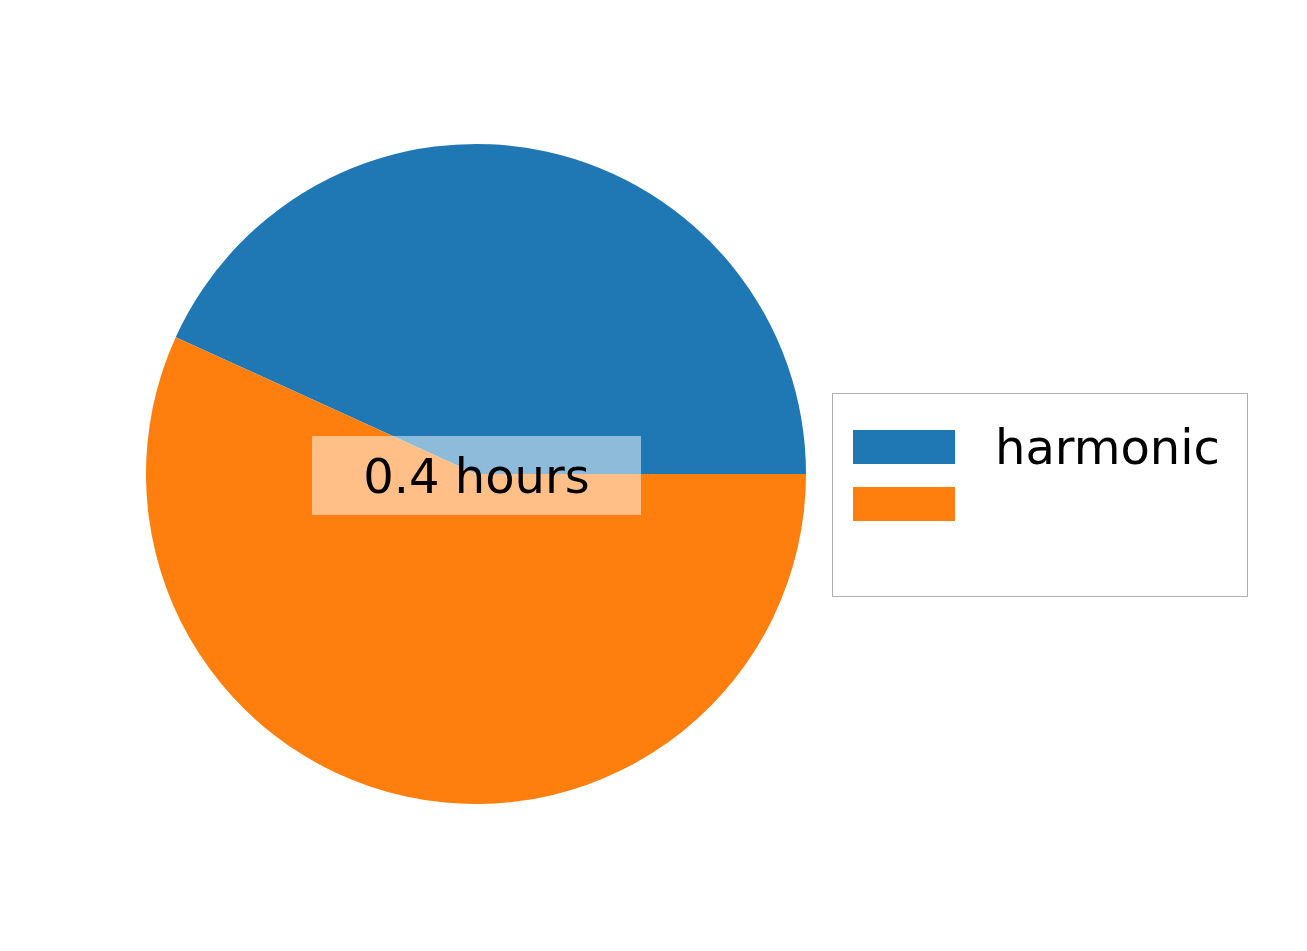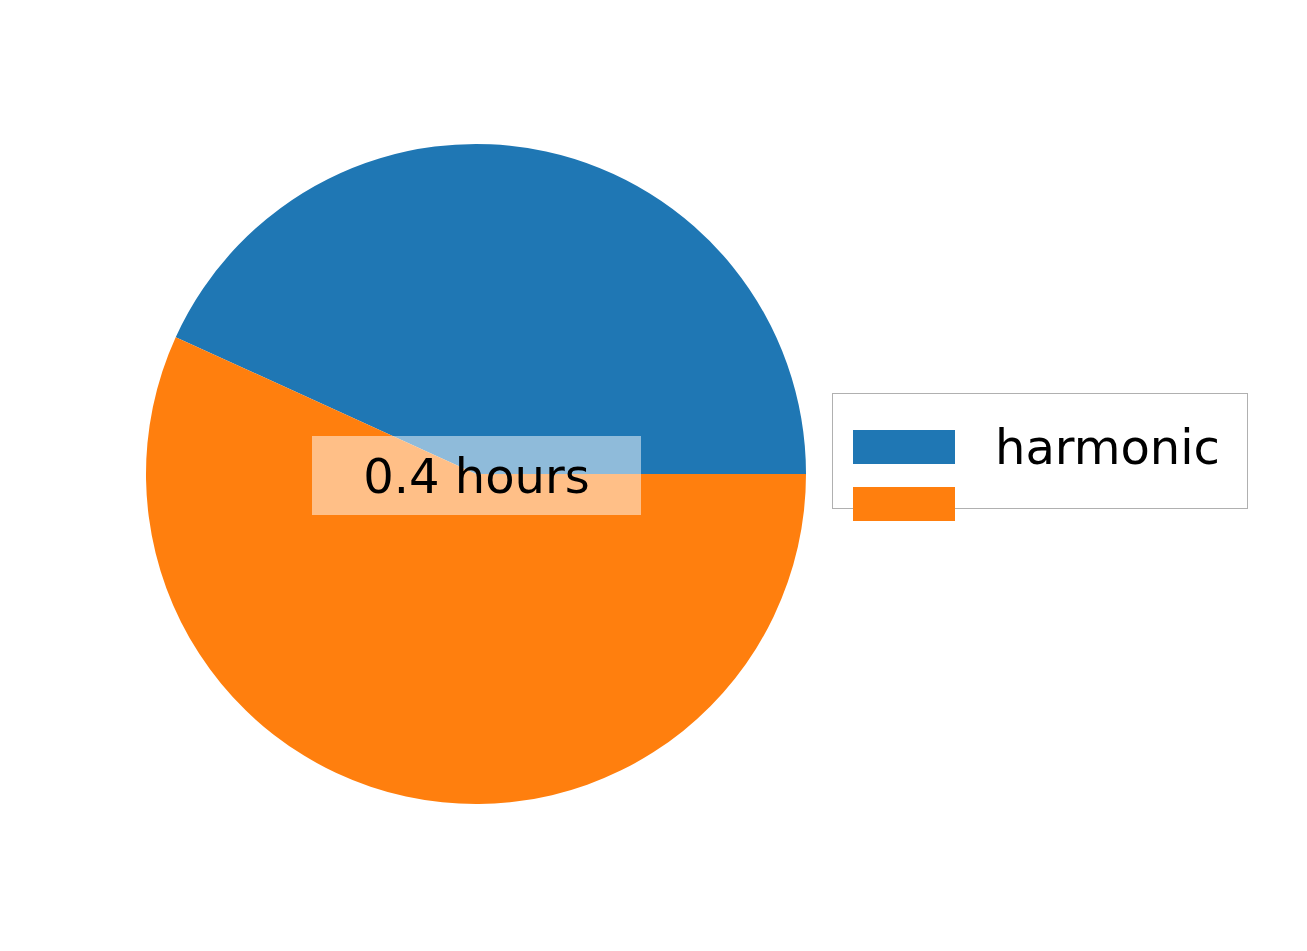--- a/index.html
+++ b/index.html
@@ -40,21 +40,21 @@
     line-height: 1;
     white-space: nowrap;
     letter-spacing: 0px;
   }
   
   #legend {
     position: absolute;
     left: 832px;
     top: 393px;
     width: 416px;
-    height: 116px;
+    height: 204px;
     box-sizing: border-box;
     background: #ffffff;
     border: 1px solid #b0b0b0;
     padding: 24px 0 8px 20px;
   }
   .legend-row {
     display: flex;
     align-items: center;
     height: 57px;
   }

